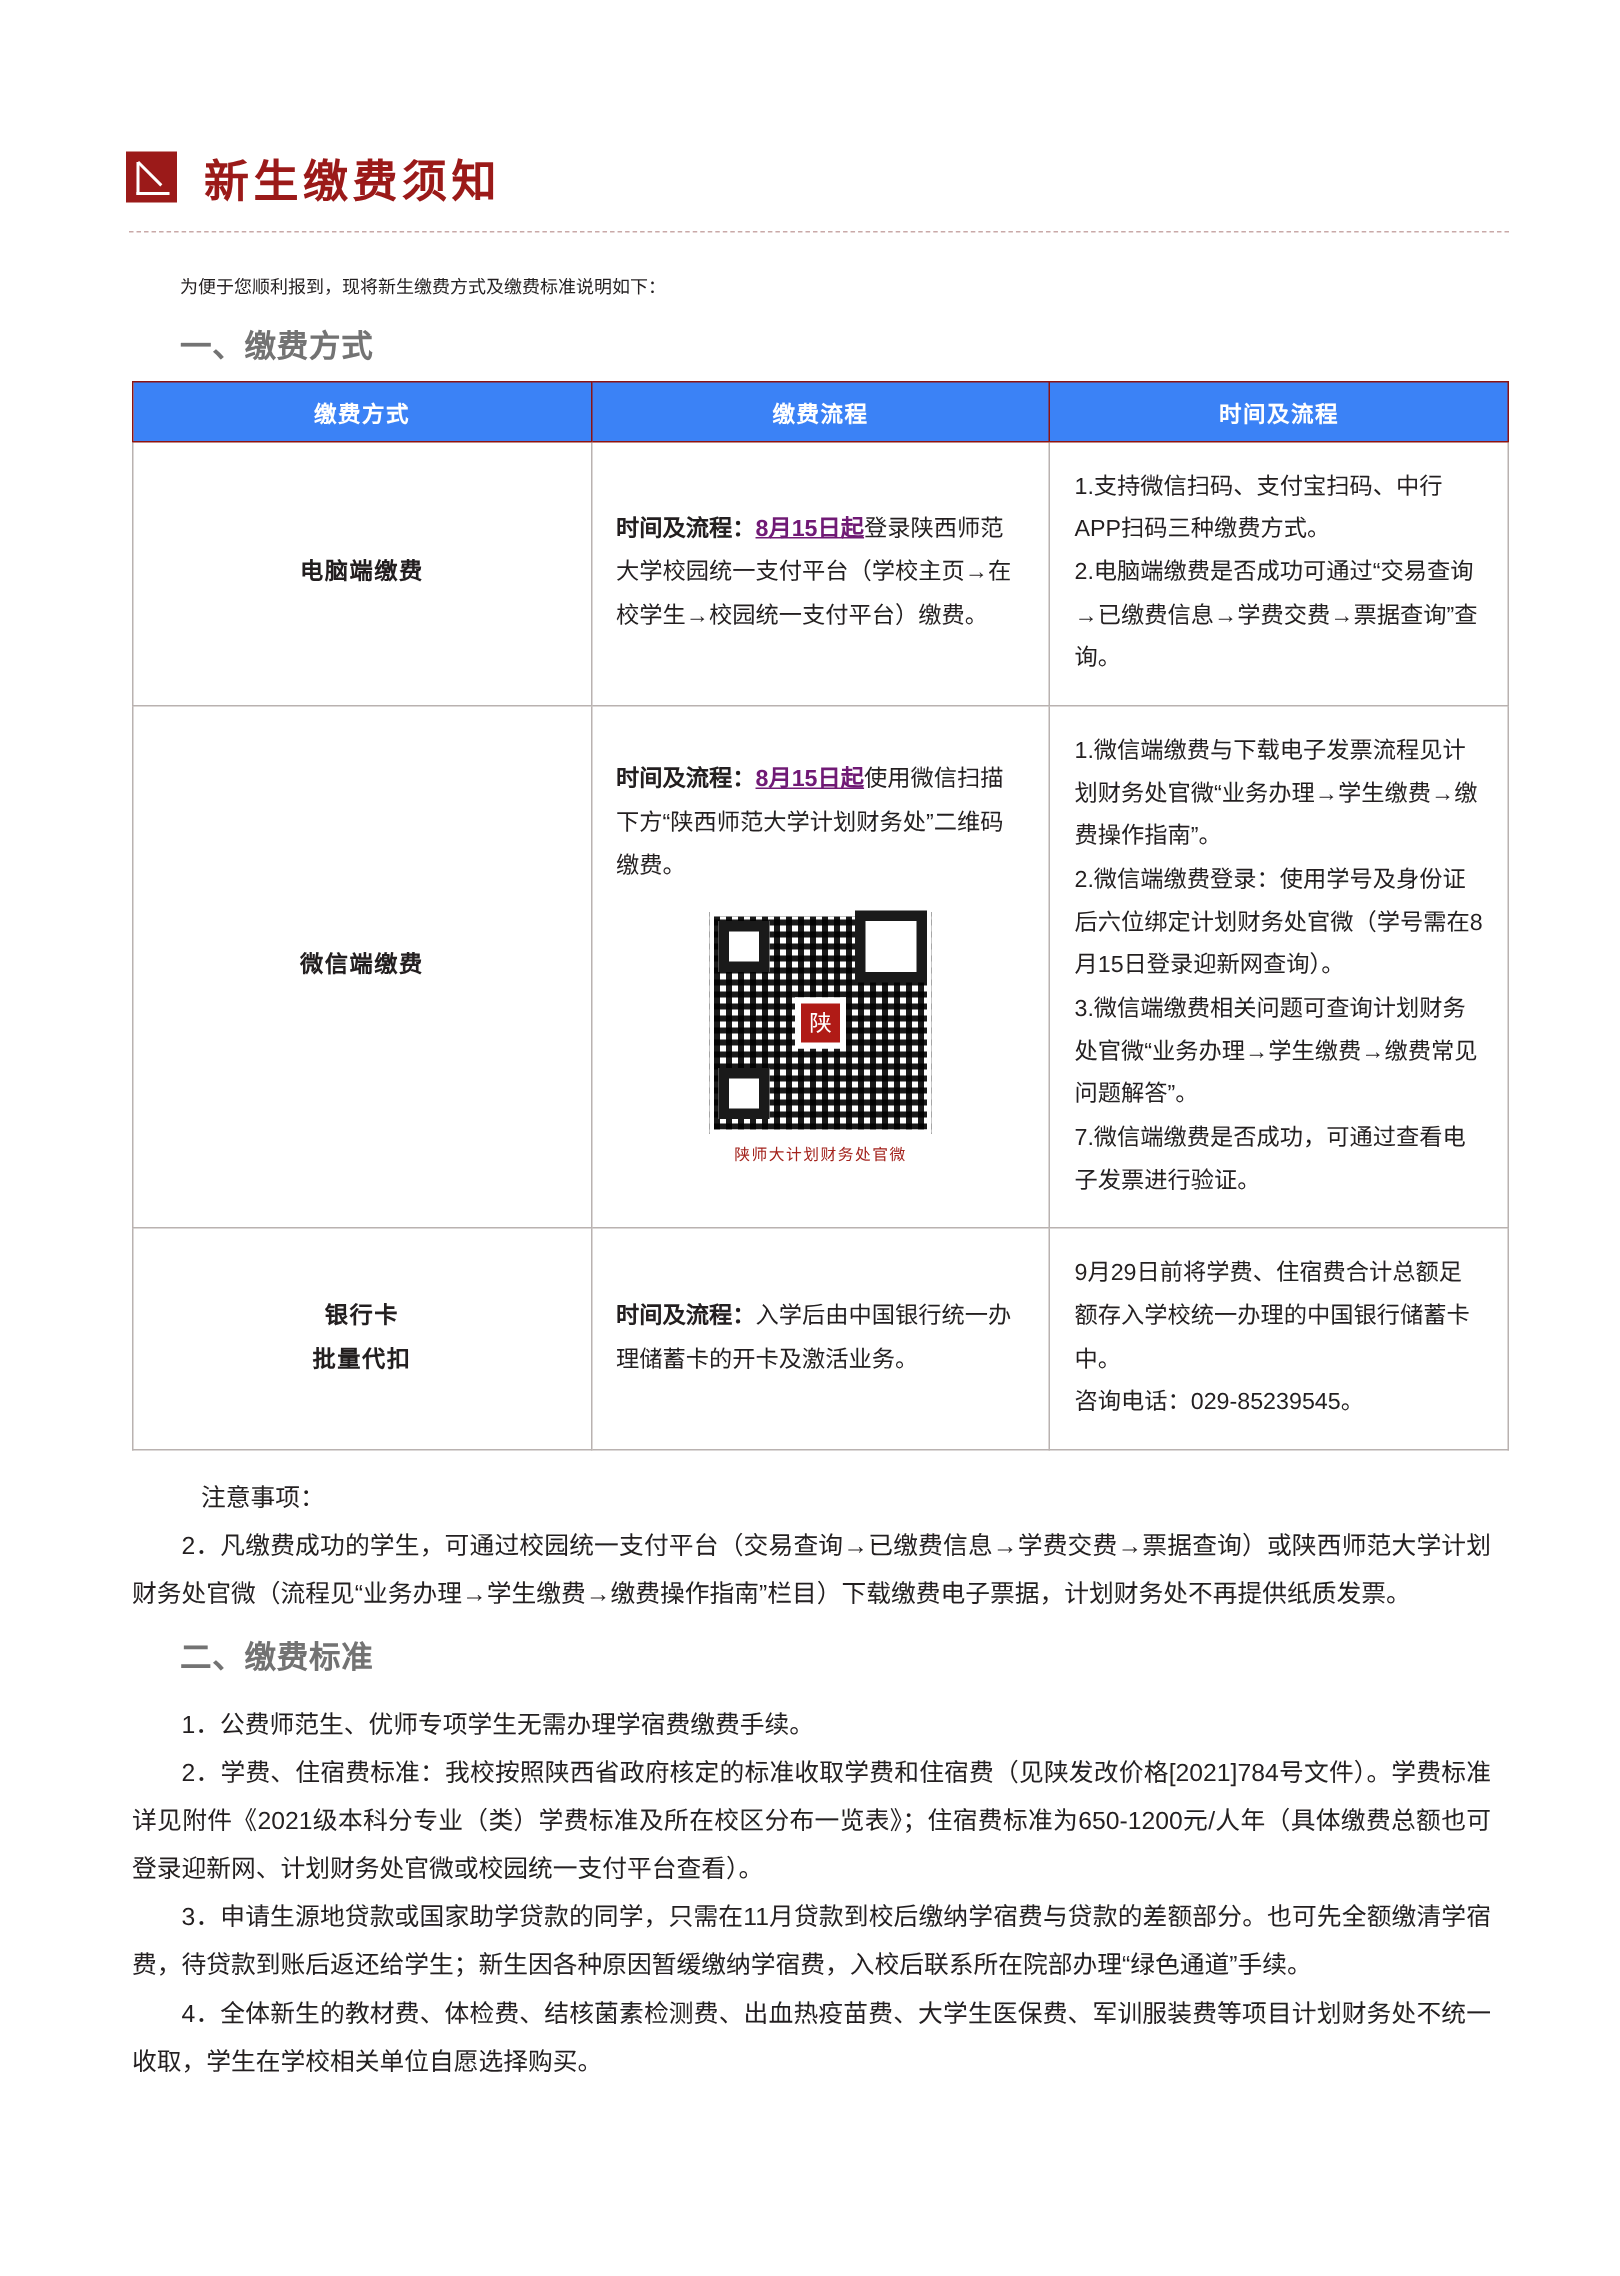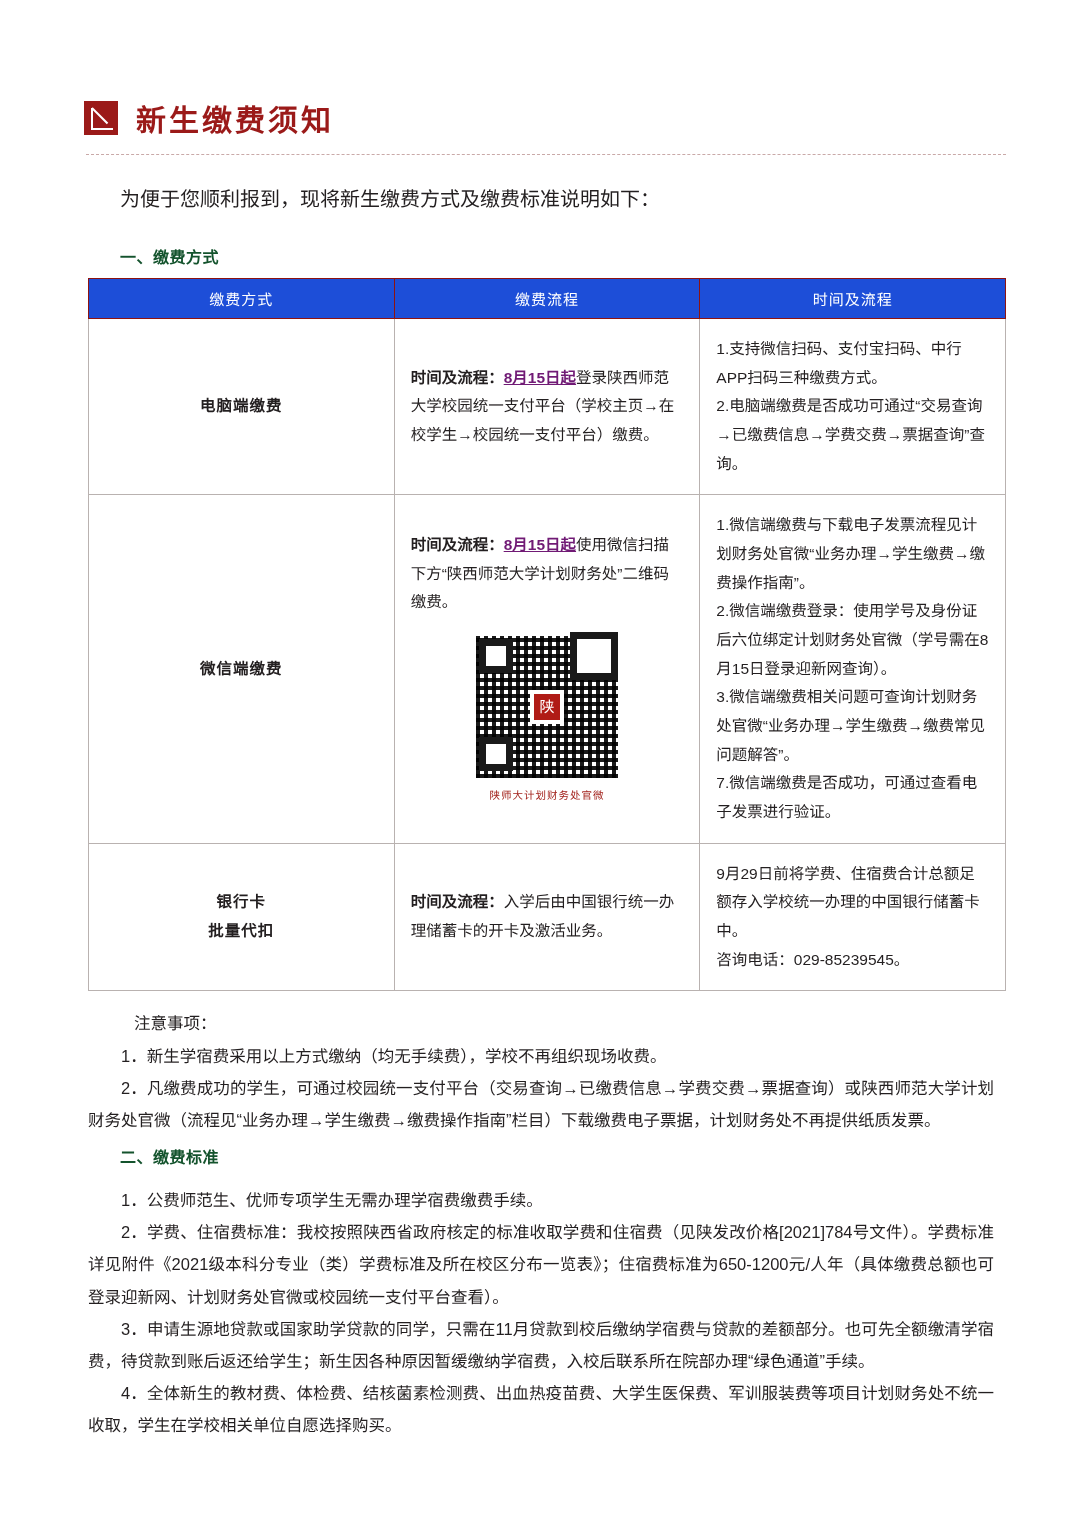--- a/index.html
+++ b/index.html
@@ -63,43 +63,43 @@
     letter-spacing: 3px;
     color: #9b1a19;
   }
   .header-rule {
     margin: 14px 0 26px 12px;
     border-top: 1px dashed #c9a9a8;
     height: 0;
   }
   
   .intro {
-    font-size: 20px;
+    font-size: 12px;
     line-height: 1.8;
-    margin: 0 0 27px 46px;
+    margin: 0 0 11px 46px;
   }
   .section-heading {
-    color: #14532d;
-    font-weight: bold;
-    font-size: 16px;
+    color: #737373;
+    font-weight: bold;
+    font-size: 21px;
     margin: 6px 0 10px 46px;
     letter-spacing: 0.5px;
   }
   
   table.pay-table {
     border-collapse: collapse;
     width: 918px;
     margin: 0 0 0 14px;
     table-layout: fixed;
   }
   table.pay-table th {
-    background: #1d4ed8;
+    background: #3b82f6;
     color: #ffffff;
     font-size: 15px;
-    font-weight: normal;
+    font-weight: bold;
     padding: 9px 4px;
     border: 1px solid #8d1311;
     letter-spacing: 1px;
   }
   table.pay-table td {
     border: 1px solid #b9b2b0;
     vertical-align: middle;
     font-size: 15.5px;
     line-height: 1.85;
     padding: 16px 16px;
@@ -276,21 +276,20 @@
         <td class="col-note">
           <div>9月29日前将学费、住宿费合计总额足额存入学校统一办理的中国银行储蓄卡中。</div>
           <div>咨询电话：029-85239545。</div>
         </td>
       </tr>
     </tbody>
   </table>
 
   <div class="notes">
     <p class="no-indent note-title">注意事项：</p>
-    <p>1．新生学宿费采用以上方式缴纳（均无手续费），学校不再组织现场收费。</p>
     <p>2．凡缴费成功的学生，可通过校园统一支付平台（交易查询→已缴费信息→学费交费→票据查询）或陕西师范大学计划财务处官微（流程见“业务办理→学生缴费→缴费操作指南”栏目）下载缴费电子票据，计划财务处不再提供纸质发票。</p>
   </div>
 
   <div class="section-heading sec2">二、缴费标准</div>
 
   <div class="notes">
     <p>1．公费师范生、优师专项学生无需办理学宿费缴费手续。</p>
     <p>2．学费、住宿费标准：我校按照陕西省政府核定的标准收取学费和住宿费（见陕发改价格[2021]784号文件）。学费标准详见附件《2021级本科分专业（类）学费标准及所在校区分布一览表》；住宿费标准为650-1200元/人年（具体缴费总额也可登录迎新网、计划财务处官微或校园统一支付平台查看）。</p>
     <p>3．申请生源地贷款或国家助学贷款的同学，只需在11月贷款到校后缴纳学宿费与贷款的差额部分。也可先全额缴清学宿费，待贷款到账后返还给学生；新生因各种原因暂缓缴纳学宿费，入校后联系所在院部办理“绿色通道”手续。</p>
     <p>4．全体新生的教材费、体检费、结核菌素检测费、出血热疫苗费、大学生医保费、军训服装费等项目计划财务处不统一收取，学生在学校相关单位自愿选择购买。</p>

